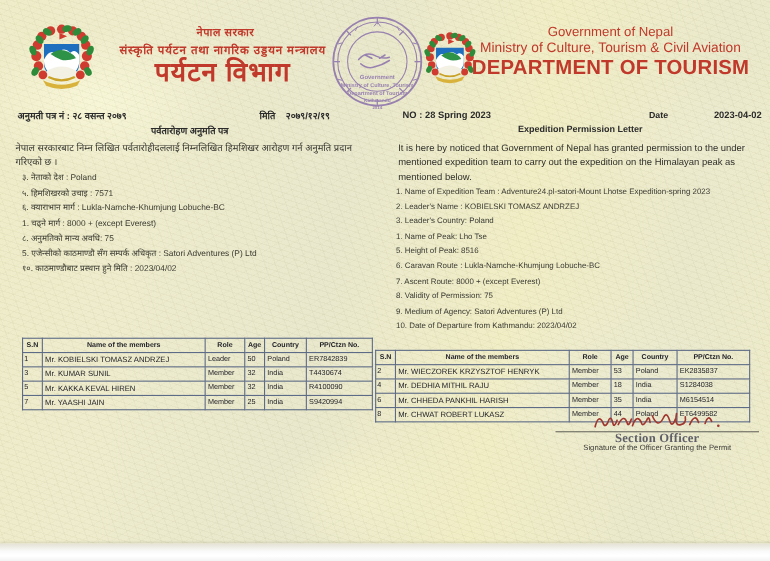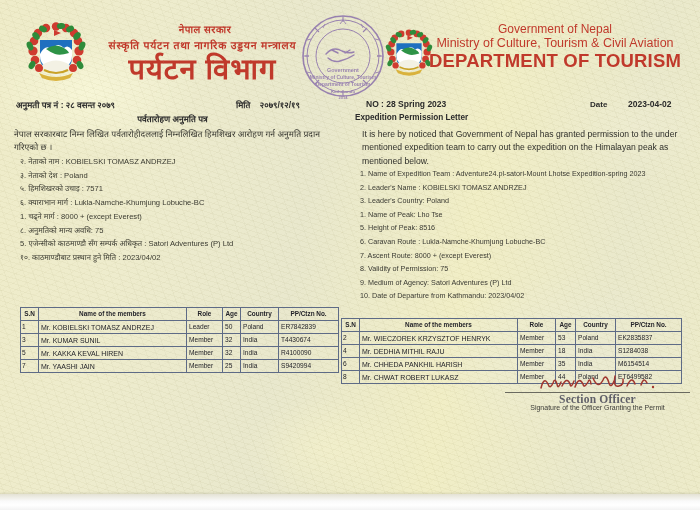--- a/index.html
+++ b/index.html
@@ -37,38 +37,38 @@
 
   
   .emblem{position:absolute;}
   .emblem svg{display:block;}
   .seal{position:absolute;opacity:.72;}
 
   
   .np-head{position:absolute;text-align:center;color:#c0392b;}
   .np-gov{font-size:10px;font-weight:bold;letter-spacing:.5px;}
   .np-min{font-size:10.5px;font-weight:bold;letter-spacing:.8px;}
-  .np-dept{font-size:29px;font-weight:bold;letter-spacing:1px;line-height:1;}
+  .np-dept{font-size:24px;font-weight:bold;letter-spacing:1px;line-height:1;}
 
   .np-permno{position:absolute;left:16px;top:99px;font-size:8.5px;font-weight:bold;color:#2b2b2b;}
   .np-miti{position:absolute;left:236px;top:99px;font-size:8.5px;font-weight:bold;color:#2b2b2b;}
   .np-subtitle{position:absolute;left:0;top:113px;width:345px;text-align:center;font-size:8.5px;font-weight:bold;color:#2b2b2b;}
   .np-para{position:absolute;left:14px;top:128px;width:320px;font-size:8.6px;line-height:1.55;color:#35352e;}
   .np-list{position:absolute;left:20px;top:158px;width:318px;}
   .np-list .li{font-size:7.6px;line-height:1.1;color:#3a3a30;margin-bottom:5.4px;white-space:nowrap;}
 
   
   .en-head{position:absolute;left:412px;top:22px;width:286px;color:#c0392b;}
   .en-gov{font-size:12px;text-align:center;}
   .en-min{font-size:12.5px;text-align:center;}
   .en-dept{font-size:18.5px;font-weight:bold;letter-spacing:.2px;text-align:center;}
   .en-no{position:absolute;left:366px;top:99px;font-size:8.5px;font-weight:bold;color:#2b2b2b;}
   .en-datelbl{position:absolute;left:590px;top:100px;font-size:8px;font-weight:bold;color:#2b2b2b;}
-  .en-dateval{position:absolute;left:628px;top:99px;font-size:8.5px;font-weight:bold;color:#2b2b2b;}
-  .en-subtitle{position:absolute;left:355px;top:113px;width:345px;font-size:8.2px;font-weight:bold;color:#2b2b2b;}
+  .en-dateval{position:absolute;left:649px;top:99px;font-size:8.5px;font-weight:bold;color:#2b2b2b;}
+  .en-subtitle{position:absolute;left:355px;top:113px;width:345px;text-align:center;font-size:8.2px;font-weight:bold;color:#2b2b2b;}
   .en-para{position:absolute;left:362px;top:128px;width:326px;font-size:8.6px;line-height:1.55;color:#2f2f2a;}
   .en-list{position:absolute;left:360px;top:170px;width:330px;}
   .en-list .li{font-size:7.2px;line-height:1.1;color:#3a3a33;margin-bottom:5.7px;white-space:nowrap;}
 
   
   table.members{position:absolute;border-collapse:collapse;table-layout:fixed;}
   table.members td,table.members th{
     border:1px solid #5e6b86;
     font-size:6.6px;color:#24242a;
     padding:1px 2px;height:10px;line-height:1;
@@ -148,21 +148,20 @@
 
     <div class="np-permno">अनुमती पत्र नं : २८ वसन्त २०७९</div>
     <div class="np-miti">
       <span>मिति</span>
       &nbsp;&nbsp;
       <span>२०७९/१२/१९</span>
     </div>
     <div class="np-subtitle">पर्वतारोहण अनुमति पत्र</div>
     <div class="np-para">नेपाल सरकारबाट निम्न लिखित पर्वतारोहीदललाई निम्नलिखित हिमशिखर आरोहण गर्न अनुमति प्रदान गरिएको छ ।</div>
     <div class="np-list" id="np-list">
-        <div class="li">२. नेताको नाम : KOBIELSKI TOMASZ ANDRZEJ</div>
         <div class="li">३. नेताको देश : Poland</div>
         <div class="li">५. हिमशिखरको उचाइ : 7571</div>
         <div class="li">६. क्याराभान मार्ग : Lukla-Namche-Khumjung  Lobuche-BC</div>
         <div class="li">1. चढ्ने मार्ग : 8000 + (except Everest)</div>
         <div class="li">८. अनुमतिको मान्य अवधि: 75</div>
         <div class="li">5. एजेन्सीको काठमाण्डौ सँग सम्पर्क अधिकृत : Satori Adventures (P) Ltd</div>
         <div class="li">१०. काठमाण्डौबाट प्रस्थान हुने मिति : 2023/04/02</div>
       </div>
 
     <div class="seal" style="left:300px;top:12px;">

